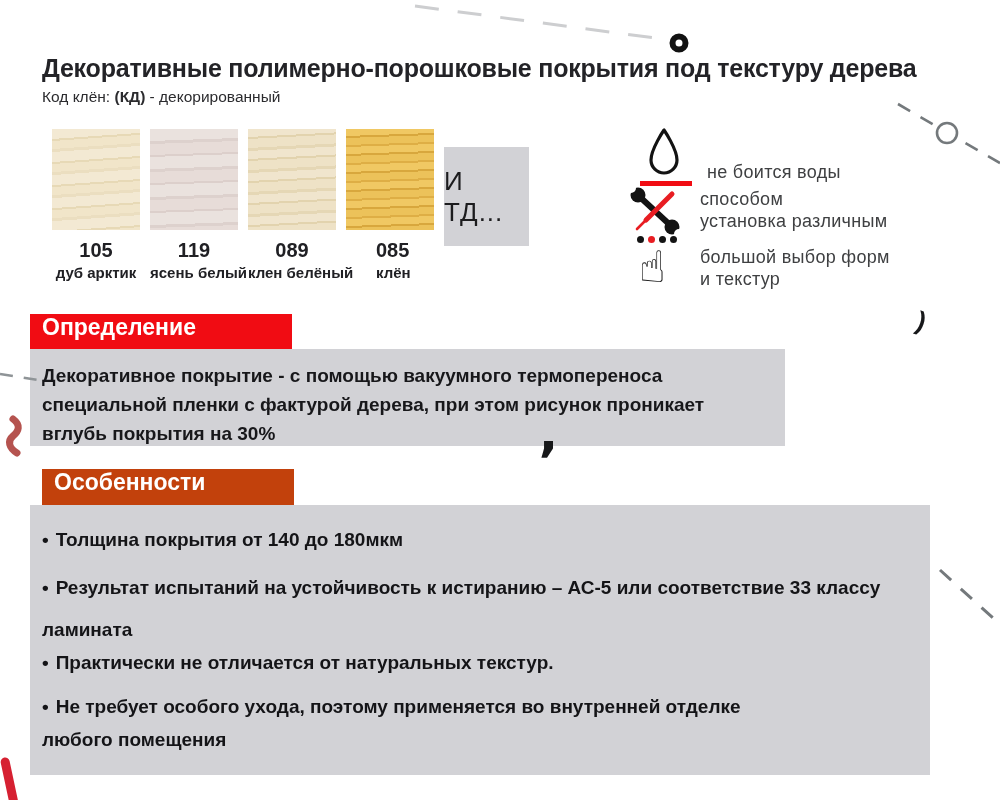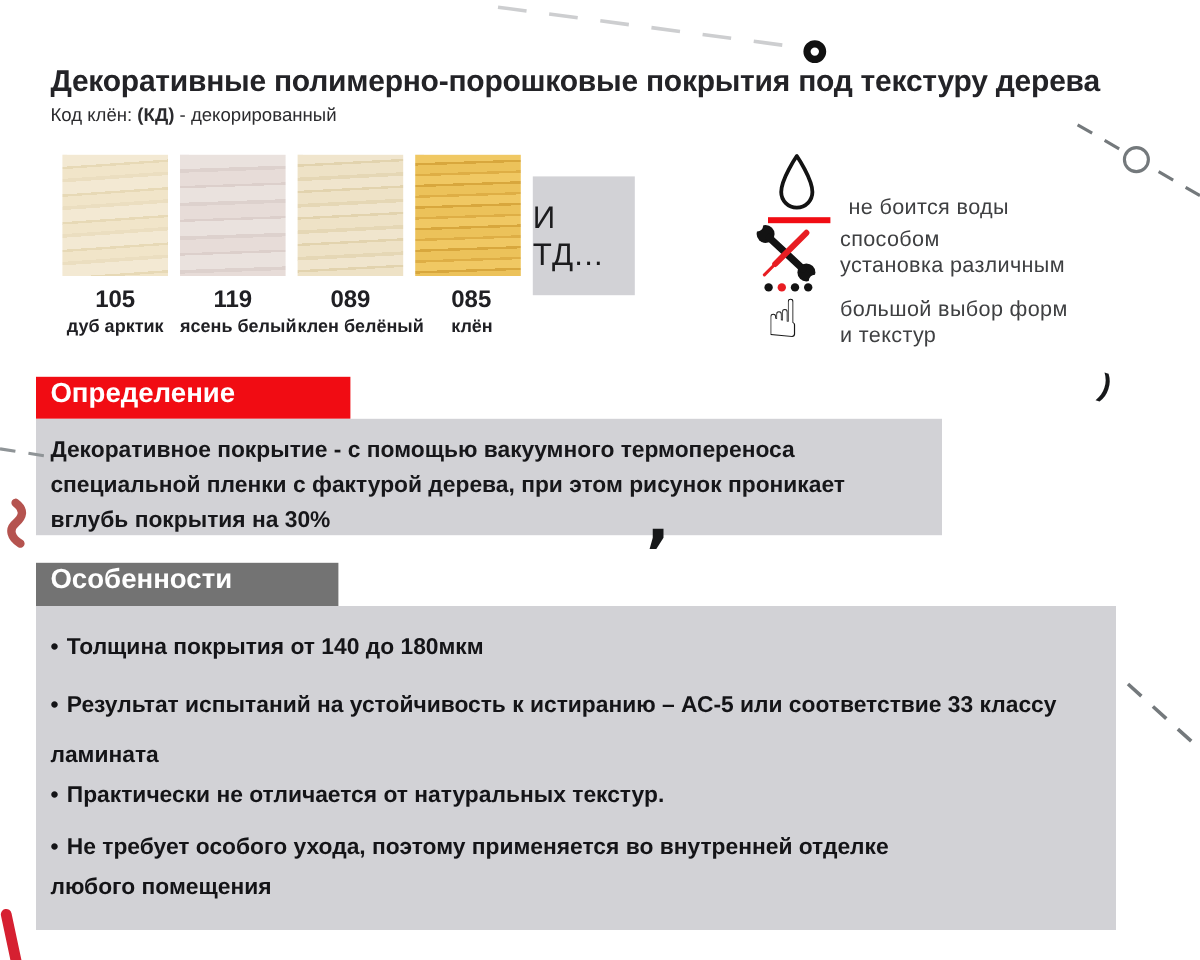--- a/index.html
+++ b/index.html
@@ -124,21 +124,21 @@
 
   <div class="banner def" style="background:#f10c13;">
     <span>Определение</span>
   </div>
   <div class="panel def">
     <div class="def-line">Декоративное покрытие - с помощью вакуумного термопереноса</div>
     <div class="def-line">специальной пленки с фактурой дерева, при этом рисунок проникает</div>
     <div class="def-line">вглубь покрытия на 30%</div>
   </div>
 
-  <div class="banner feat" style="background:#737373;">
+  <div class="banner feat" style="background:#c2410c;margin-left:12px;">
     <span>Особенности</span>
   </div>
   <div class="panel feat">
     <div class="feat-line">
       <span class="marker">•</span><span>Толщина покрытия от 140 до 180мкм</span>
     </div>
     <div class="feat-line mt26">
       <span class="marker">•</span><span>Результат испытаний на устойчивость к истиранию – АС-5 или соответствие 33 классу</span>
     </div>
     <div class="feat-line mt20">

